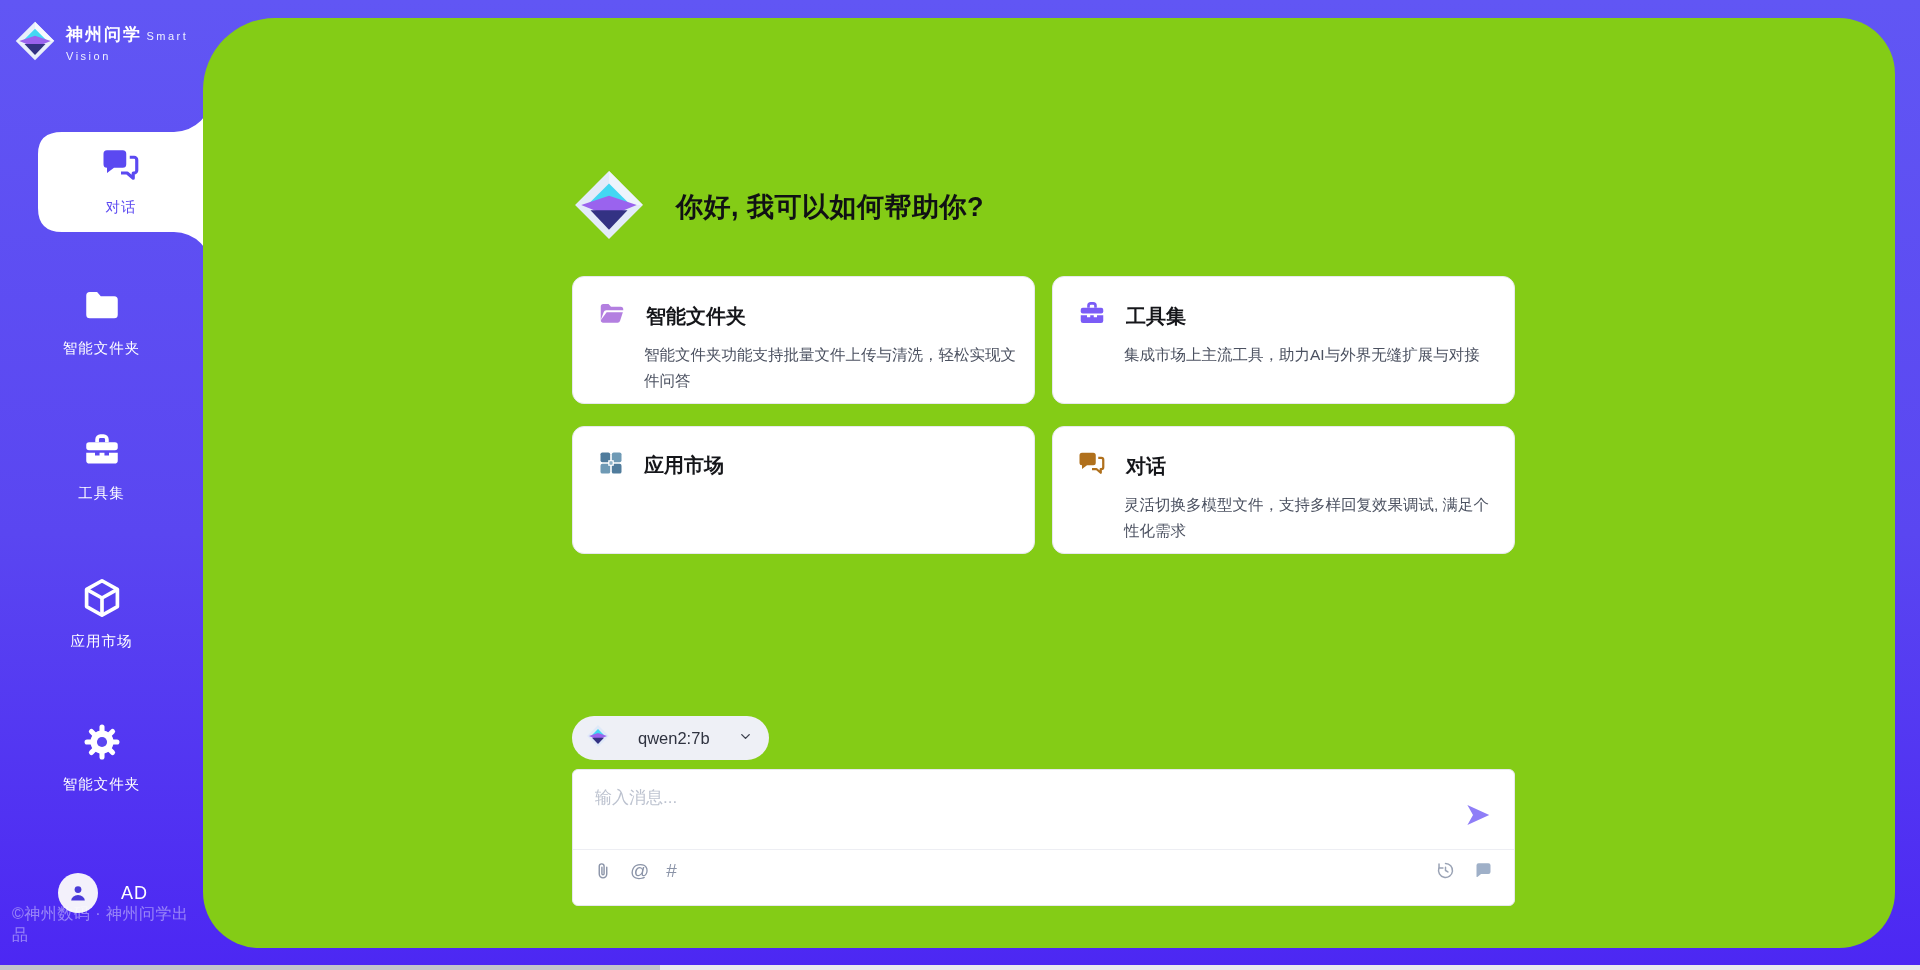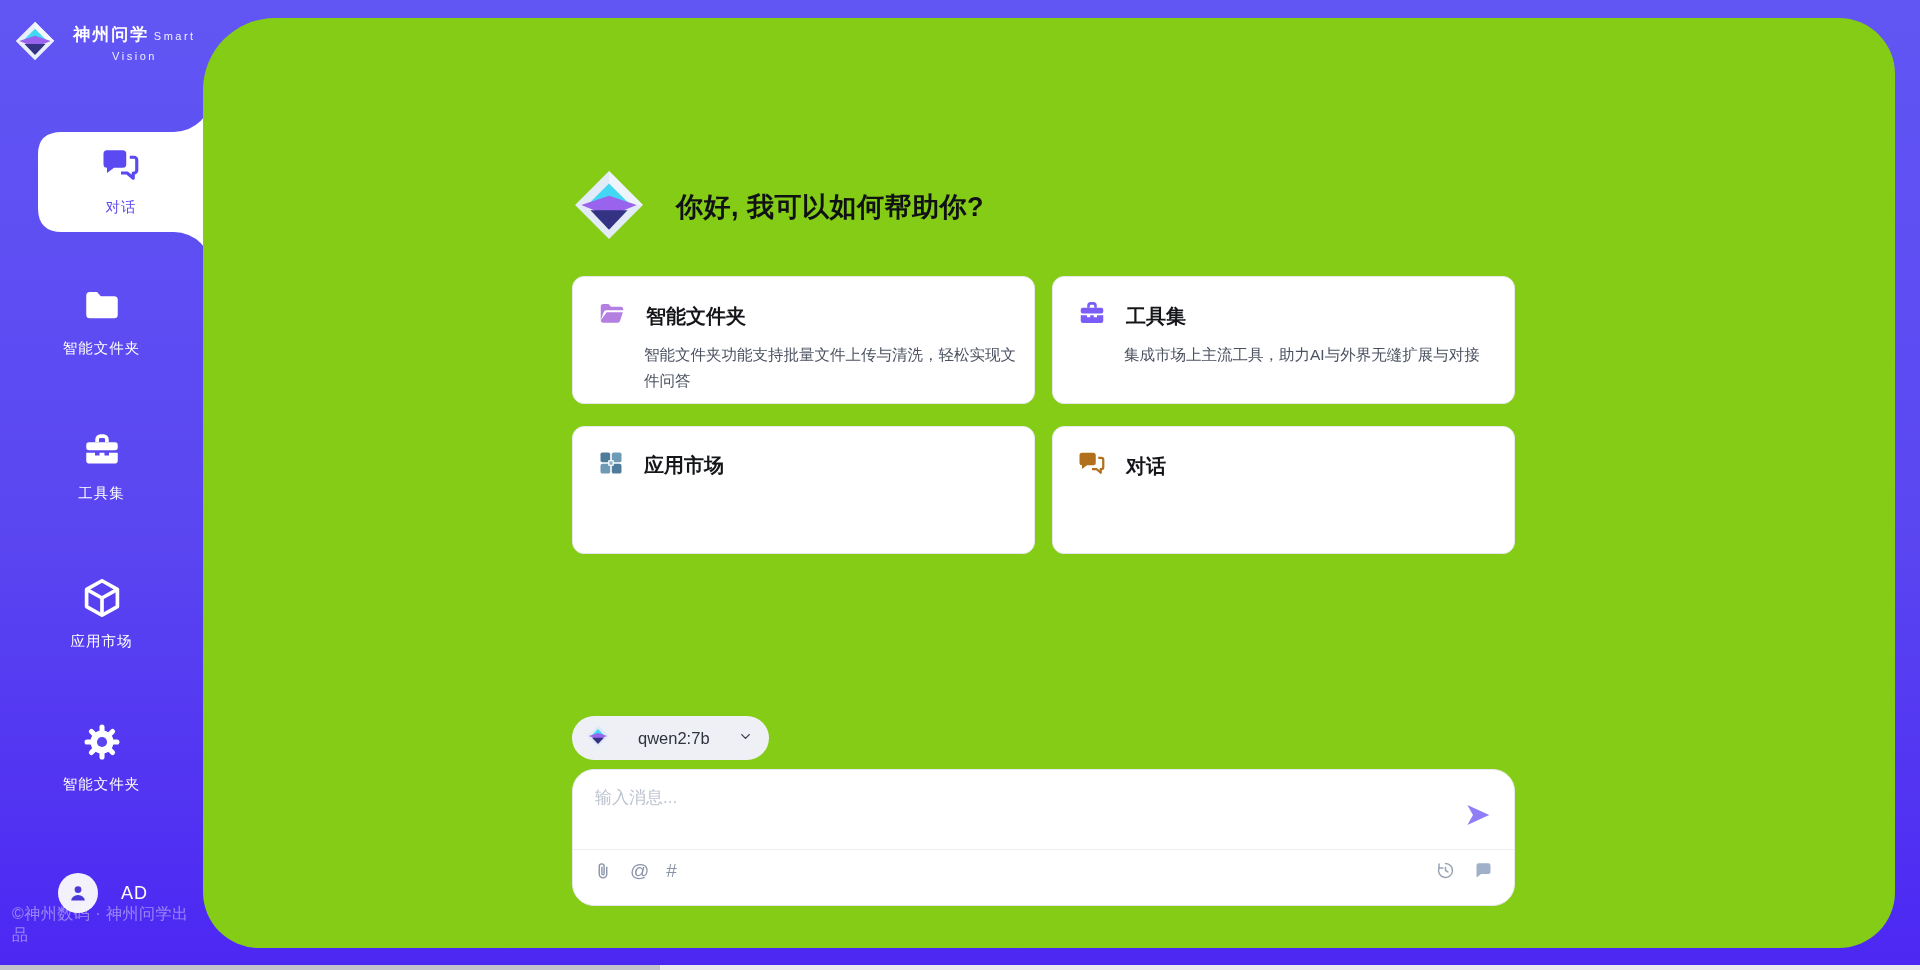--- a/index.html
+++ b/index.html
@@ -5,21 +5,21 @@
   * { margin:0; padding:0; box-sizing:border-box; }
   html,body { width:1920px; height:970px; overflow:hidden; }
   body {
     position:relative;
     font-family:"Liberation Sans","DejaVu Sans",sans-serif;
     background:linear-gradient(180deg,#6156f4 0%,#5a46f1 55%,#4c27f3 100%);
   }
 
   
   .sidebar { position:absolute; left:0; top:0; width:203px; height:970px; }
-  .logo-row { position:absolute; left:14px; top:20px; display:flex; align-items:center; gap:10px;text-align:center; }
+  .logo-row { position:absolute; left:14px; top:20px; display:flex; align-items:center; gap:10px; }
   .logo-text .cn { color:#fff; font-size:17px; font-weight:700; letter-spacing:2px; }
   .logo-text .en { color:#eef0ff; font-size:11px; letter-spacing:2.5px; margin-top:3px; }
 
   .blob-svg { position:absolute; left:0; top:90px; }
 
   .nav-item { position:absolute; left:0; width:203px; text-align:center; cursor:pointer; }
   .nav-item .icn { display:inline-block; }
   .nav-item .lbl { display:block; margin-top:8px; color:#fff; font-size:14.5px; letter-spacing:1px; }
 
   .nav-active { position:absolute; left:38px; top:130px; width:166px; height:102px;
@@ -46,21 +46,21 @@
     padding:22px 14px 0 24px; cursor:pointer; }
   .card-head { display:flex; align-items:center; gap:19px; }
   .card-title { font-size:20px; font-weight:700; color:#15161a; }
   .card-desc { width:378px; margin:9px 0 0 47px; font-size:15.5px; line-height:26px; color:#4b5160; }
 
   .model-pill { position:absolute; top:698px; left:0; height:44px; display:inline-flex;
     align-items:center; gap:28px; padding:0 16px 0 14px; background:#eef0f6; border-radius:22px;
     font-size:16.5px; color:#2f3340; cursor:pointer; }
 
   .composer { position:absolute; top:751px; left:0; width:943px; height:137px;
-    border:1px solid #e6e8ee; border-radius:22px; background:#fff; }
+    border:1px solid #e6e8ee; border-radius:6px; background:#fff; }
   .composer textarea { position:absolute; left:22px; top:16px; width:860px; height:56px;
     border:none; outline:none; resize:none; font-family:inherit; font-size:17px; color:#333; background:transparent; }
   .composer textarea::placeholder { color:#bcc2cf; }
   .send-btn { position:absolute; right:20px; top:30px; width:32px; height:32px;
     border:none; background:transparent; cursor:pointer; }
   .composer-divider { position:absolute; left:0; right:0; top:79px; border-top:1px solid #edeef3; }
   .icon-row { position:absolute; left:20px; right:20px; top:90px; display:flex; align-items:center; gap:17px; }
   .icon-row .glyph { font-size:19px; color:#8b94a8; cursor:pointer; line-height:1; }
   .icon-btn { background:none; border:none; padding:0; cursor:pointer; display:flex; align-items:center; }
   .spacer { flex:1; }
@@ -227,20 +227,21 @@
       <div class="card">
         <div class="card-head">
           <span>
             <svg width="30" height="30" viewBox="0 0 24 24">
               <path d="M2 5a2 2 0 0 1 2-2h9a2 2 0 0 1 2 2v6a2 2 0 0 1-2 2H8l-4 3v-3a2 2 0 0 1-2-2Z" fill="#b0701c"></path>
               <path d="M17 7h2.5A1.5 1.5 0 0 1 21 8.5v6a1.5 1.5 0 0 1-1.5 1.5H19v3l-3.5-3H12" fill="none" stroke="#b0701c" stroke-width="1.8" stroke-linejoin="round"></path>
             </svg>
           </span>
           <span class="card-title">对话</span>
         </div>
+        <div class="card-desc">灵活切换多模型文件，支持多样回复效果调试, 满足个性化需求</div>
       </div>
 
     </div>
 
     <div class="model-pill">
       <span>
         <svg width="24" height="24" viewBox="0 0 72 72">
           <polygon points="36,3 69,36 36,69 3,36" fill="#dfe9f8"></polygon>
           <polygon points="36,15 56,35 16,35" fill="#43d7f3"></polygon>
           <polygon points="9,36 36,27 63,36 36,47" fill="#9a63ee"></polygon>

